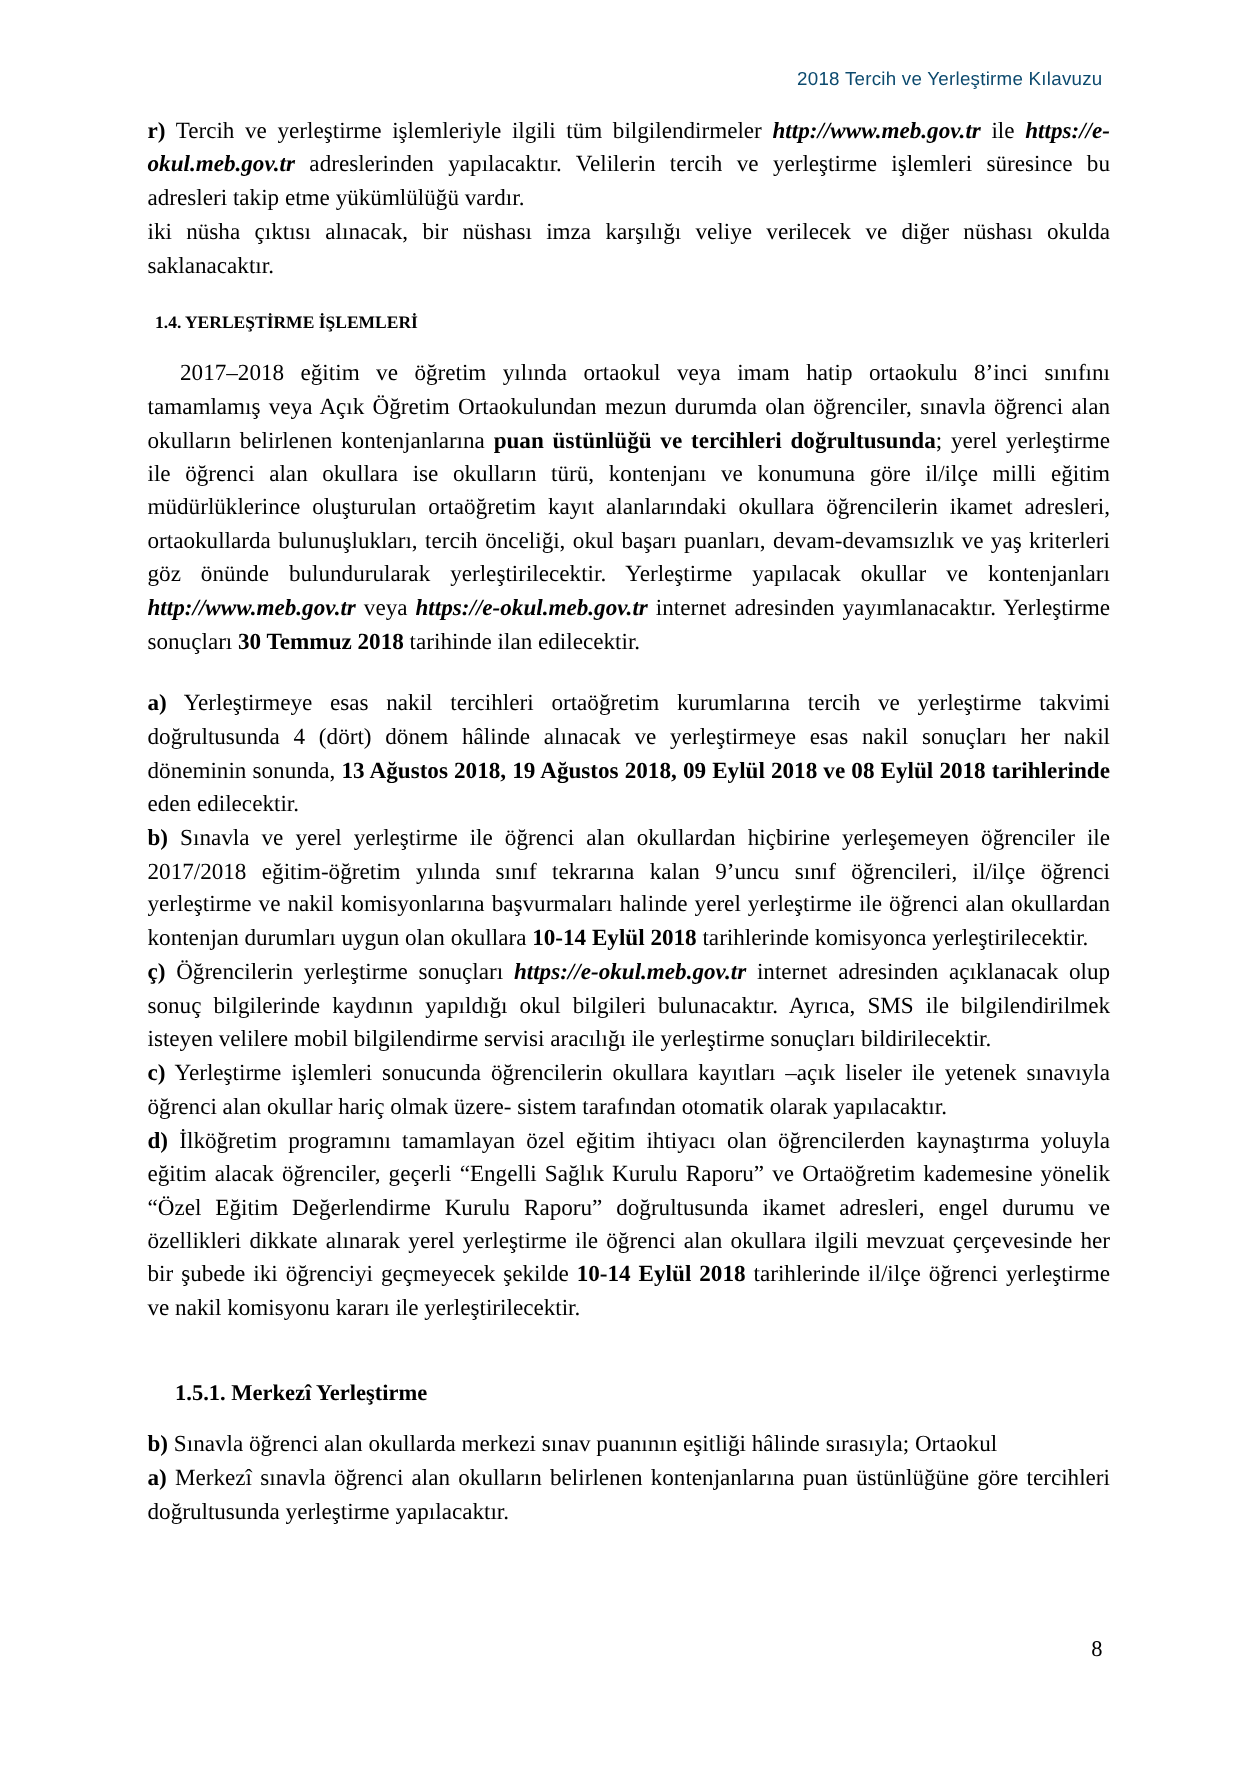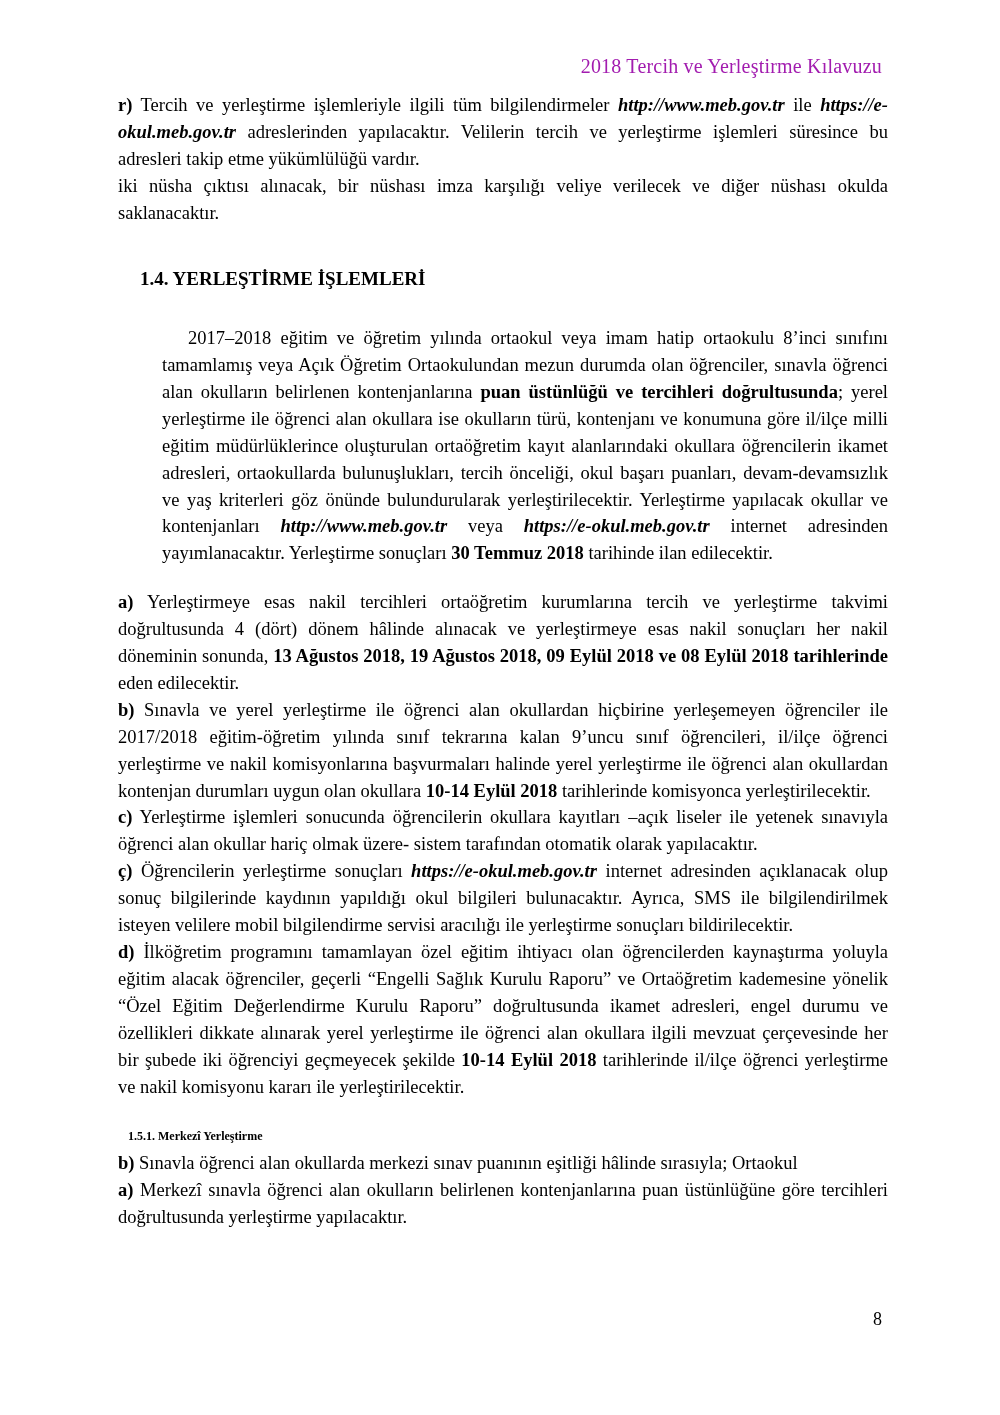--- a/index.html
+++ b/index.html
@@ -14,56 +14,55 @@
     margin: 0 auto;
     background: #ffffff;
     font-family: "Liberation Serif", serif;
     color: #000000;
     box-sizing: border-box;
   }
   .header {
     position: absolute;
     top: 55px;
     right: 118px;
-    font-family: Liberation Serif, serif;
-    font-size: 20px;
-    color: #a21caf;
+    font-family: Liberation Sans, sans-serif;
+    font-size: 15px;
+    color: #0c4a6e;
     letter-spacing: 0.2px;
   }
   .content {
     position: absolute;
     left: 118px;
     top: 92px;
     width: 770px;
   }
   p {
     margin: 0;
     font-size: 18.5px;
     line-height: 1.455;
     text-align: justify;
     text-justify: inter-word;
   }
   p.ind {
     text-indent: 26px;
-    margin-left: 44px;
   }
   .b { font-weight: bold; }
   .bi { font-weight: bold; font-style: italic; }
   .gap-sm { height: 2px; }
   .gap-md { height: 17px; }
   .gap-lg { height: 22px; }
   h2.section {
-    margin: 16px;
-    font-size: 19px;
+    margin: 0;
+    font-size: 14px;
     font-weight: bold;
     line-height: 1.45;
   }
   h3.subsection {
-    margin: 4px;
-    font-size: 12px;
+    margin: 16px;
+    font-size: 18px;
     font-weight: bold;
     line-height: 1.45;
   }
   .sec-indent { padding-left: 6px; }
   .pagenum {
     position: absolute;
     right: 118px;
     bottom: 85px;
     font-size: 18px;
   }
@@ -90,23 +89,23 @@
     <div class="gap-md"></div>
 
     <p class="ind"><span>2017–2018 eğitim ve öğretim yılında ortaokul veya imam hatip ortaokulu 8’inci sınıfını tamamlamış veya Açık Öğretim Ortaokulundan mezun durumda olan öğrenciler, sınavla öğrenci alan okulların belirlenen kontenjanlarına </span><span class="b">puan üstünlüğü ve tercihleri doğrultusunda</span><span>; yerel yerleştirme ile öğrenci alan okullara ise okulların türü, kontenjanı ve konumuna göre il/ilçe milli eğitim müdürlüklerince oluşturulan ortaöğretim kayıt alanlarındaki okullara öğrencilerin ikamet adresleri, ortaokullarda bulunuşlukları, tercih önceliği, okul başarı puanları, devam-devamsızlık ve yaş kriterleri göz önünde bulundurularak yerleştirilecektir. Yerleştirme yapılacak okullar ve kontenjanları </span><span class="bi">http://www.meb.gov.tr</span><span> veya </span><span class="bi">https://e-okul.meb.gov.tr</span><span> internet adresinden yayımlanacaktır. Yerleştirme sonuçları </span><span class="b">30 Temmuz 2018</span><span> tarihinde ilan edilecektir.</span></p>
 
     <div class="gap-lg"></div>
 
     <p><span class="b">a)</span><span> Yerleştirmeye esas nakil tercihleri ortaöğretim kurumlarına tercih ve yerleştirme takvimi doğrultusunda 4 (dört) dönem hâlinde alınacak ve yerleştirmeye esas nakil sonuçları her nakil döneminin sonunda, </span><span class="b">13 Ağustos 2018, 19 Ağustos 2018,  09 Eylül 2018 ve 08 Eylül 2018 tarihlerinde</span><span> eden edilecektir.</span></p>
 
     <p><span class="b">b)</span><span> Sınavla ve yerel yerleştirme ile öğrenci alan okullardan hiçbirine yerleşemeyen öğrenciler ile 2017/2018 eğitim-öğretim yılında sınıf tekrarına kalan 9’uncu sınıf öğrencileri, il/ilçe öğrenci yerleştirme ve nakil komisyonlarına başvurmaları halinde yerel yerleştirme ile öğrenci alan okullardan kontenjan durumları uygun olan okullara </span><span class="b">10-14 Eylül 2018</span><span> tarihlerinde komisyonca yerleştirilecektir.</span></p>
 
+    <p><span class="b">ç)</span><span> Öğrencilerin yerleştirme sonuçları </span><span class="bi">https://e-okul.meb.gov.tr</span><span> internet adresinden açıklanacak olup sonuç bilgilerinde kaydının yapıldığı okul bilgileri bulunacaktır. Ayrıca, SMS ile bilgilendirilmek isteyen velilere mobil bilgilendirme servisi aracılığı ile yerleştirme sonuçları bildirilecektir.</span></p>
+
     <p><span class="b">c)</span><span> Yerleştirme işlemleri sonucunda öğrencilerin okullara kayıtları –açık liseler ile yetenek sınavıyla öğrenci alan okullar hariç olmak üzere- sistem tarafından otomatik olarak yapılacaktır.</span></p>
-
-    <p><span class="b">ç)</span><span> Öğrencilerin yerleştirme sonuçları </span><span class="bi">https://e-okul.meb.gov.tr</span><span> internet adresinden açıklanacak olup sonuç bilgilerinde kaydının yapıldığı okul bilgileri bulunacaktır. Ayrıca, SMS ile bilgilendirilmek isteyen velilere mobil bilgilendirme servisi aracılığı ile yerleştirme sonuçları bildirilecektir.</span></p>
 
     <p><span class="b">d)</span><span> İlköğretim programını tamamlayan özel eğitim ihtiyacı olan öğrencilerden kaynaştırma yoluyla eğitim alacak öğrenciler, geçerli “Engelli Sağlık Kurulu Raporu” ve Ortaöğretim kademesine yönelik “Özel Eğitim Değerlendirme Kurulu Raporu” doğrultusunda ikamet adresleri, engel durumu ve özellikleri dikkate alınarak yerel yerleştirme ile öğrenci alan okullara ilgili mevzuat çerçevesinde her bir şubede iki öğrenciyi geçmeyecek şekilde </span><span class="b">10-14 Eylül 2018</span><span> tarihlerinde il/ilçe öğrenci yerleştirme ve nakil komisyonu kararı ile yerleştirilecektir.</span></p>
 
     <div class="gap-lg"></div>
 
 
     <div class="gap-sm"></div>
 
     <h3 class="subsection sec-indent">1.5.1. Merkezî Yerleştirme</h3>
 

